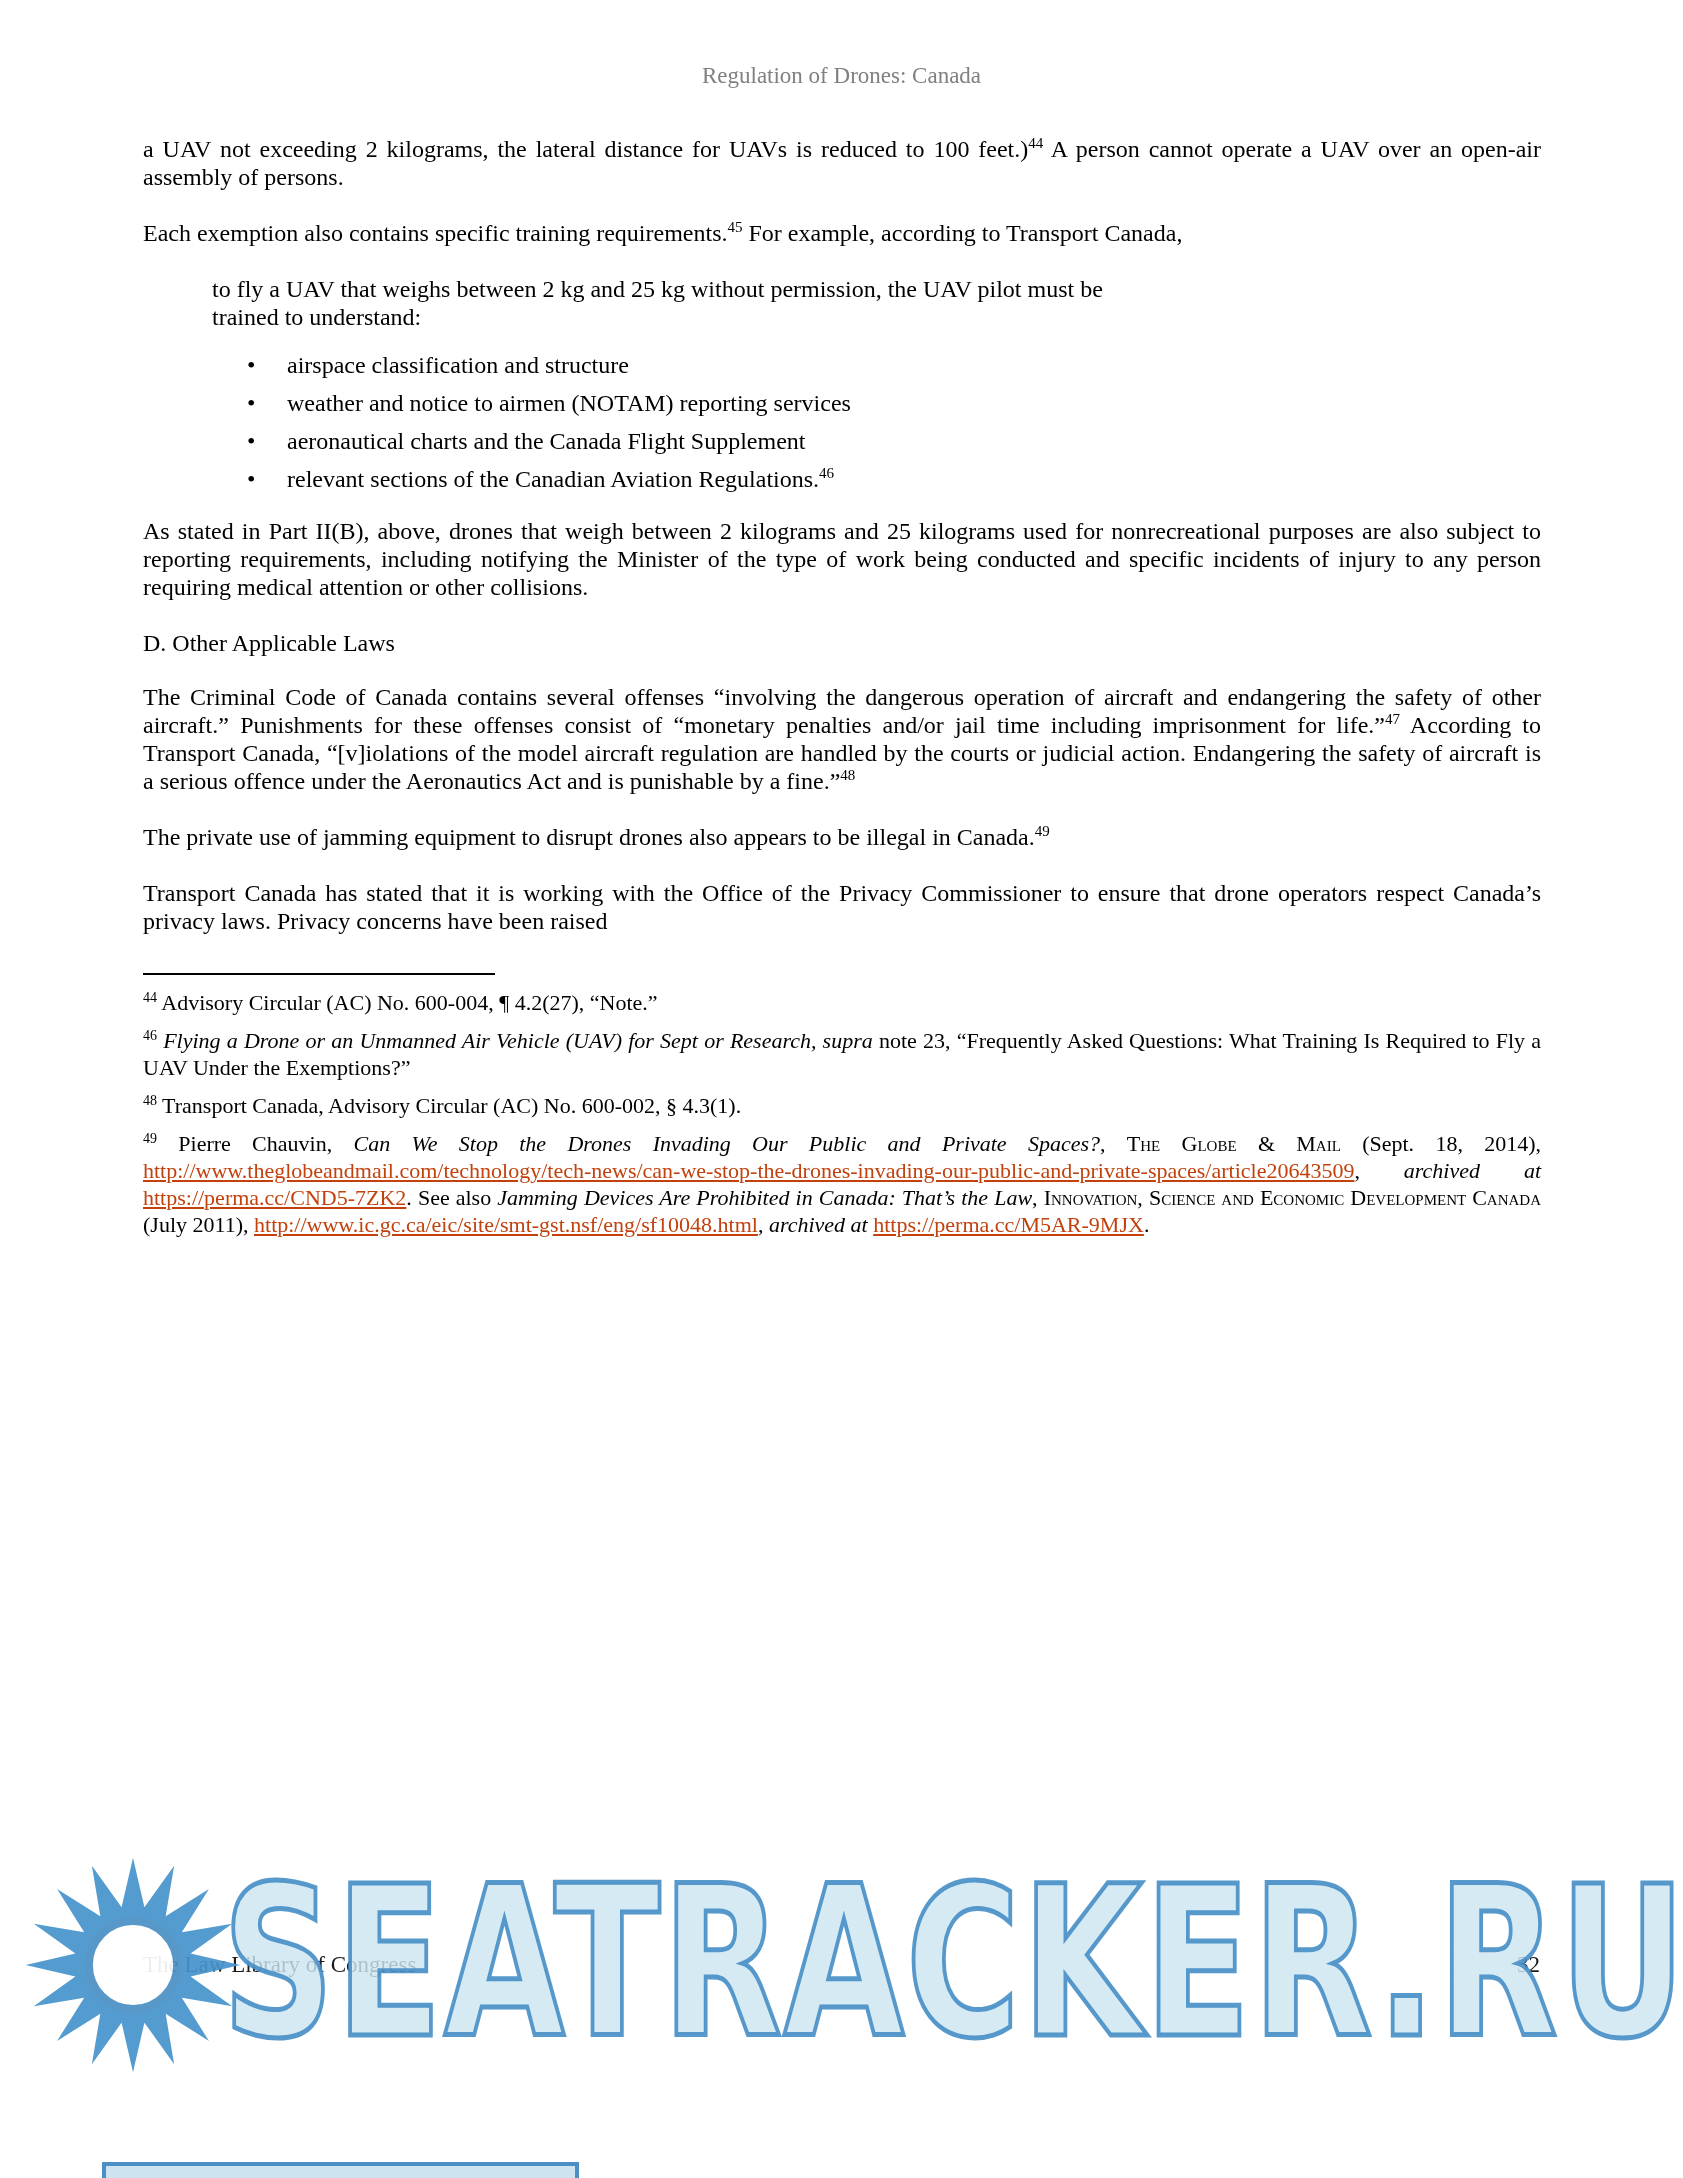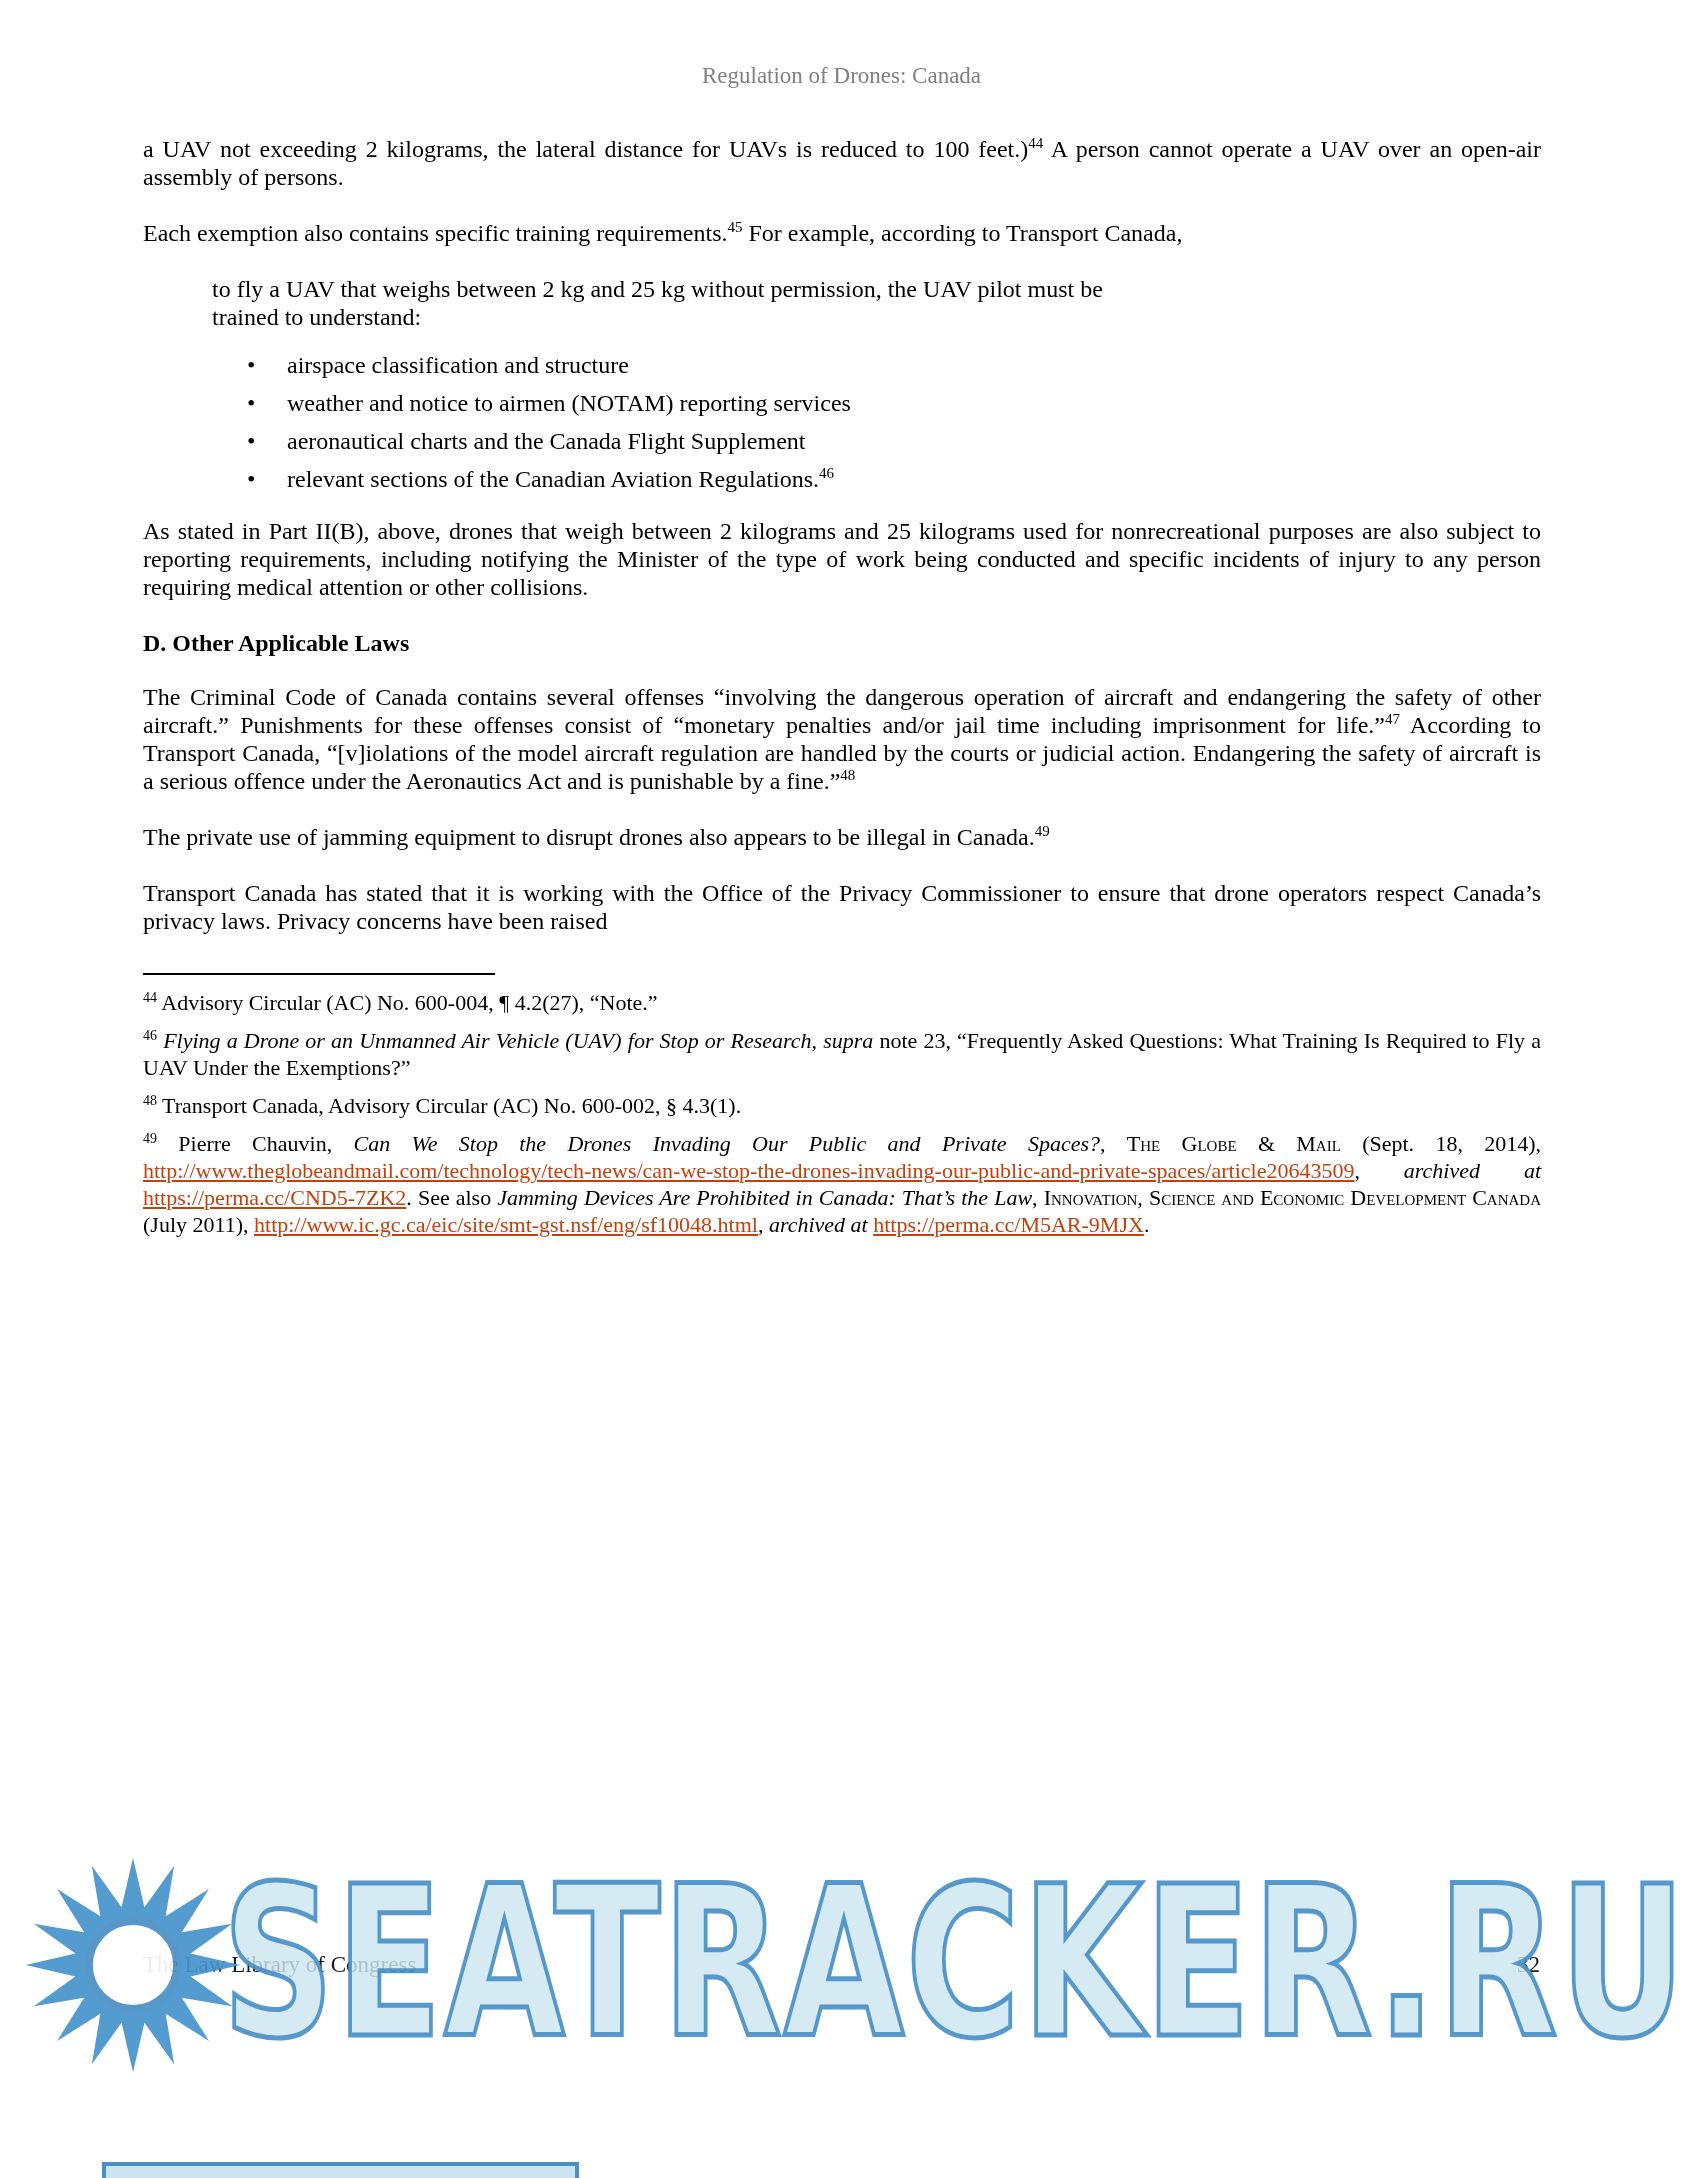--- a/index.html
+++ b/index.html
@@ -10,21 +10,21 @@
   .running-head{
     position:absolute;top:63px;left:0;right:0;text-align:center;
     font-size:23px;color:#808080;
   }
   .content{position:absolute;top:135px;left:143px;width:1398px;}
   .para{font-size:24px;line-height:28px;text-align:justify;margin:0 0 28px 0;}
   .quote{font-size:24px;line-height:28px;text-align:left;margin:0 0 20px 69px;width:891px;}
   .bullets{margin:0 0 24px 0;}
   .bullet-item{display:flex;font-size:24px;line-height:28px;margin:0 0 10px 0;padding-left:104px;}
   .bullet-marker{width:40px;flex:none;}
-  .heading{font-size:24px;line-height:28px;font-weight:bold;margin:14px 0 26px 0;}
+  .heading{font-size:24px;line-height:28px;font-weight:normal;margin:14px 0 26px 0;}
   .fnref{vertical-align:super;font-size:15px;line-height:0;}
   .fnsup{vertical-align:super;font-size:14px;line-height:0;}
   .footnote-block{margin-top:38px;}
   .fn-rule{width:352px;border:none;border-top:2px solid #000;margin:0 0 14px 0;}
   .footnote{font-size:22px;line-height:27px;text-align:justify;margin:6px 0 11px 0;}
   .italic{font-style:italic;}
   .sc{font-variant:small-caps;}
   .link{color:#c2410c;text-decoration:underline;overflow-wrap:anywhere;cursor:pointer;}
   .footer{
     position:absolute;top:1952px;left:143px;right:143px;
@@ -88,21 +88,21 @@
     <p class="para"><span>The private use of jamming equipment to disrupt drones also appears to be illegal in Canada.</span><sup class="fnref">49</sup></p>
 
     <p class="para">Transport Canada has stated that it is working with the Office of the Privacy Commissioner to ensure that drone operators respect Canada’s privacy laws.  Privacy concerns have been raised</p>
 
     <div class="footnote-block">
       <hr class="fn-rule">
 
       <p class="footnote"><sup class="fnsup">44</sup><span> Advisory Circular (AC) No. 600-004, ¶ 4.2(27), “Note.”</span></p>
 
 
-      <p class="footnote"><sup class="fnsup">46</sup><span class="italic"> Flying a Drone or an Unmanned Air Vehicle (UAV) for Stop or Research, supra</span><span> note 23, “Frequently Asked Questions: What Training Is Required to Fly a UAV Under the Exemptions?”</span></p>
+      <p class="footnote"><sup class="fnsup">46</sup><span class="italic"> Flying a Drone or an Unmanned Air Vehicle (UAV) for Sept or Research, supra</span><span> note 23, “Frequently Asked Questions: What Training Is Required to Fly a UAV Under the Exemptions?”</span></p>
 
 
       <p class="footnote"><sup class="fnsup">48</sup><span> Transport Canada, Advisory Circular (AC) No. 600-002, § 4.3(1).</span></p>
 
       <p class="footnote"><sup class="fnsup">49</sup><span> Pierre Chauvin, </span><span class="italic">Can We Stop the Drones Invading Our Public and Private Spaces?</span><span>, </span><span class="sc">The Globe &amp; Mail</span><span> (Sept. 18, 2014), </span><a class="link">http://www.theglobeandmail.com/technology/tech-news/can-we-stop-the-drones-invading-our-public-and-private-spaces/article20643509</a><span>, </span><span class="italic">archived at </span><a class="link">https://perma.cc/CND5-7ZK2</a><span>.  See also </span><span class="italic">Jamming Devices Are Prohibited in Canada: That’s the Law</span><span>, </span><span class="sc">Innovation, Science and Economic Development Canada</span><span> (July 2011), </span><a class="link">http://www.ic.gc.ca/eic/site/smt-gst.nsf/eng/sf10048.html</a><span>, </span><span class="italic">archived at </span><a class="link">https://perma.cc/M5AR-9MJX</a><span>.</span></p>
     </div>
 
   </div>
 
   <div class="footer">

